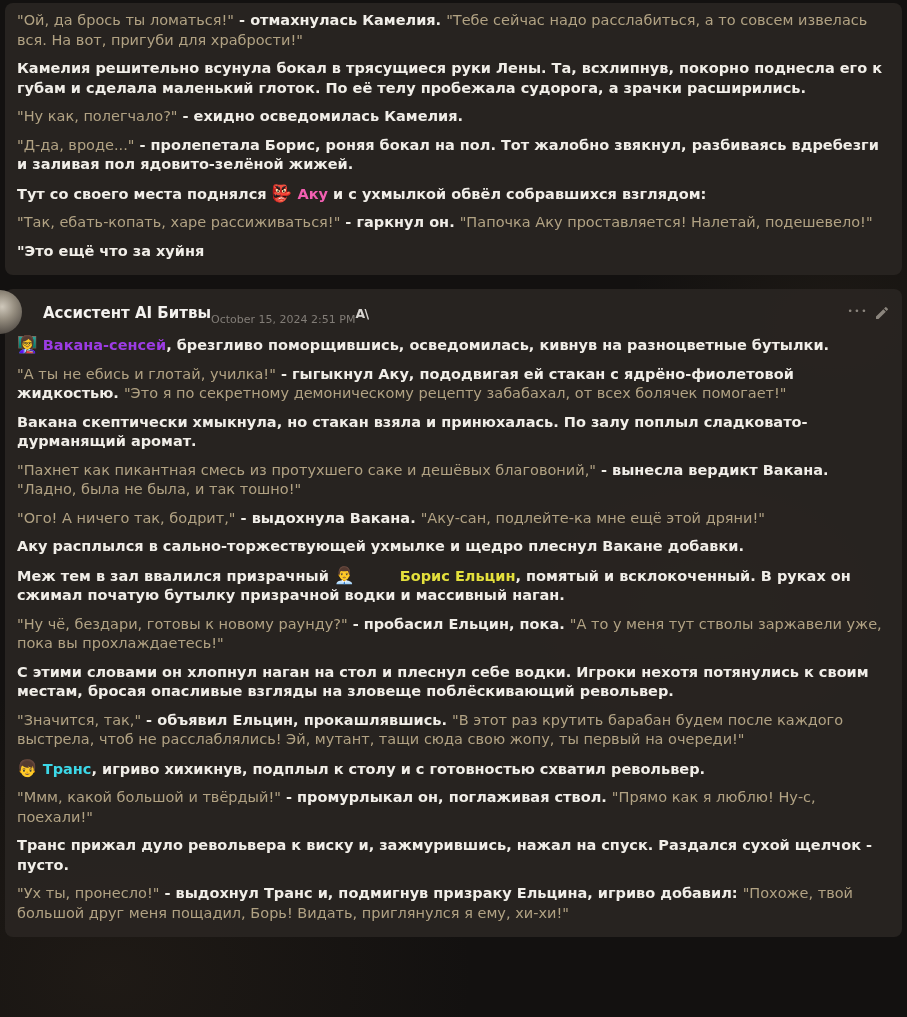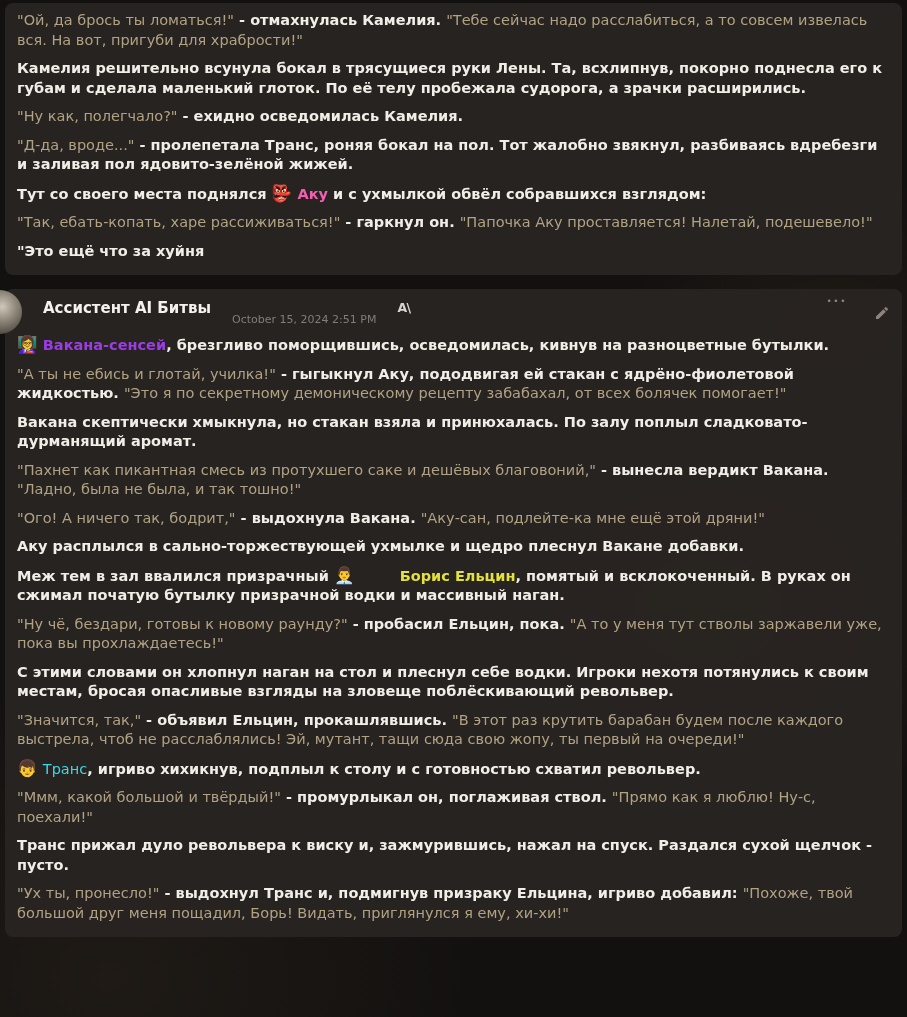--- a/index.html
+++ b/index.html
@@ -15,48 +15,48 @@
   }
   .msg{
     margin:0 5px;border-radius:8px;background:var(--block_bg, rgba(41,37,33,0.93));
   }
   .msg-prev{padding:8px 12px 12px;}
   .msg-cur{margin-top:14px;padding:8px 12px 12px;position:relative;}
   .avatar{
     position:absolute;left:-27px;top:1px;width:44px;height:44px;border-radius:50%;
     background:radial-gradient(circle at 55% 38%, #cfc8bb 0%, #958d7f 35%, #57514a 72%, #39342e 100%);
   }
-  .msg-header{display:flex;gap:21px;padding-left:26px;margin:2px 0 9px;}
+  .msg-header{display:flex;align-items:center;gap:0;padding-left:26px;margin:2px 0 9px;}
   .author{font-weight:bold;font-size:15px;color:var(--author,#f4f2ef);}
   .timestamp{font-size:11px;color:var(--timestamp,#827d77);margin-top:14px;}
   .ai-badge{font-size:12.5px;font-weight:bold;color:#d8d5d1;margin-top:1px;letter-spacing:-0.5px;}
   .spacer{flex:1;}
   .more{color:var(--icon,#8b857d);font-size:9px;letter-spacing:1.5px;cursor:pointer;margin-right:6px;margin-top:-3px;}
   .edit{cursor:pointer;display:flex;align-items:center;}
   .para{margin:0 0 9px;font-size:14.5px;line-height:19.5px;color:var(--narration,#f1eee8);font-weight:bold;}
   .para:last-child{margin-bottom:2px;}
   .s-n{color:var(--narration,#f1eee8);font-weight:bold;}
   .s-q{color:var(--quote,#b1a283);font-weight:normal;}
   .s-e{font-weight:normal;font-size:16.5px;}
   .s-aku{color:var(--aku,#f25fb1);font-weight:bold;text-align:center;}
   .s-wak{color:var(--wakana,#9c3ce4);font-weight:bold;}
   .s-yel{color:var(--yeltsin,#e4e03c);font-weight:bold;margin-left:40px;}
-  .s-tr{color:var(--trans,#3cd8e8);font-weight:normal;}
+  .s-tr{color:var(--trans,#3cd8e8);font-weight:bold;}
 </style>
 </head>
 <body>
 
 <div class="page">
 
   <section class="msg msg-prev">
     <div class="body">
         <p class="para"><span class="s-q">"Ой, да брось ты ломаться!"</span><span class="s-n"> - отмахнулась Камелия. </span><span class="s-q">"Тебе сейчас надо расслабиться, а то совсем извелась вся. На вот, пригуби для храбрости!"</span></p>
         <p class="para"><span class="s-n">Камелия решительно всунула бокал в трясущиеся руки Лены. Та, всхлипнув, покорно поднесла его к губам и сделала маленький глоток. По её телу пробежала судорога, а зрачки расширились.</span></p>
         <p class="para"><span class="s-q">"Ну как, полегчало?"</span><span class="s-n"> - ехидно осведомилась Камелия.</span></p>
-        <p class="para"><span class="s-q">"Д-да, вроде..."</span><span class="s-n"> - пролепетала Транс, роняя бокал на пол. Тот жалобно звякнул, разбиваясь вдребезги и заливая пол ядовито-зелёной жижей.</span></p>
+        <p class="para"><span class="s-q">"Д-да, вроде..."</span><span class="s-n"> - пролепетала Борис, роняя бокал на пол. Тот жалобно звякнул, разбиваясь вдребезги и заливая пол ядовито-зелёной жижей.</span></p>
         <p class="para"><span class="s-n">Тут со своего места поднялся </span><span class="s-e">👺 </span><span class="s-aku">Аку</span><span class="s-n"> и с ухмылкой обвёл собравшихся взглядом:</span></p>
         <p class="para"><span class="s-q">"Так, ебать-копать, харе рассиживаться!"</span><span class="s-n"> - гаркнул он. </span><span class="s-q">"Папочка Аку проставляется! Налетай, подешевело!"</span></p>
         <p class="para"><span class="s-n">"Это ещё что за хуйня</span></p>
       </div>
   </section>
 
   <section class="msg msg-cur">
     <div class="avatar"></div>
     <header class="msg-header">
       <span class="author">Ассистент AI Битвы</span>

